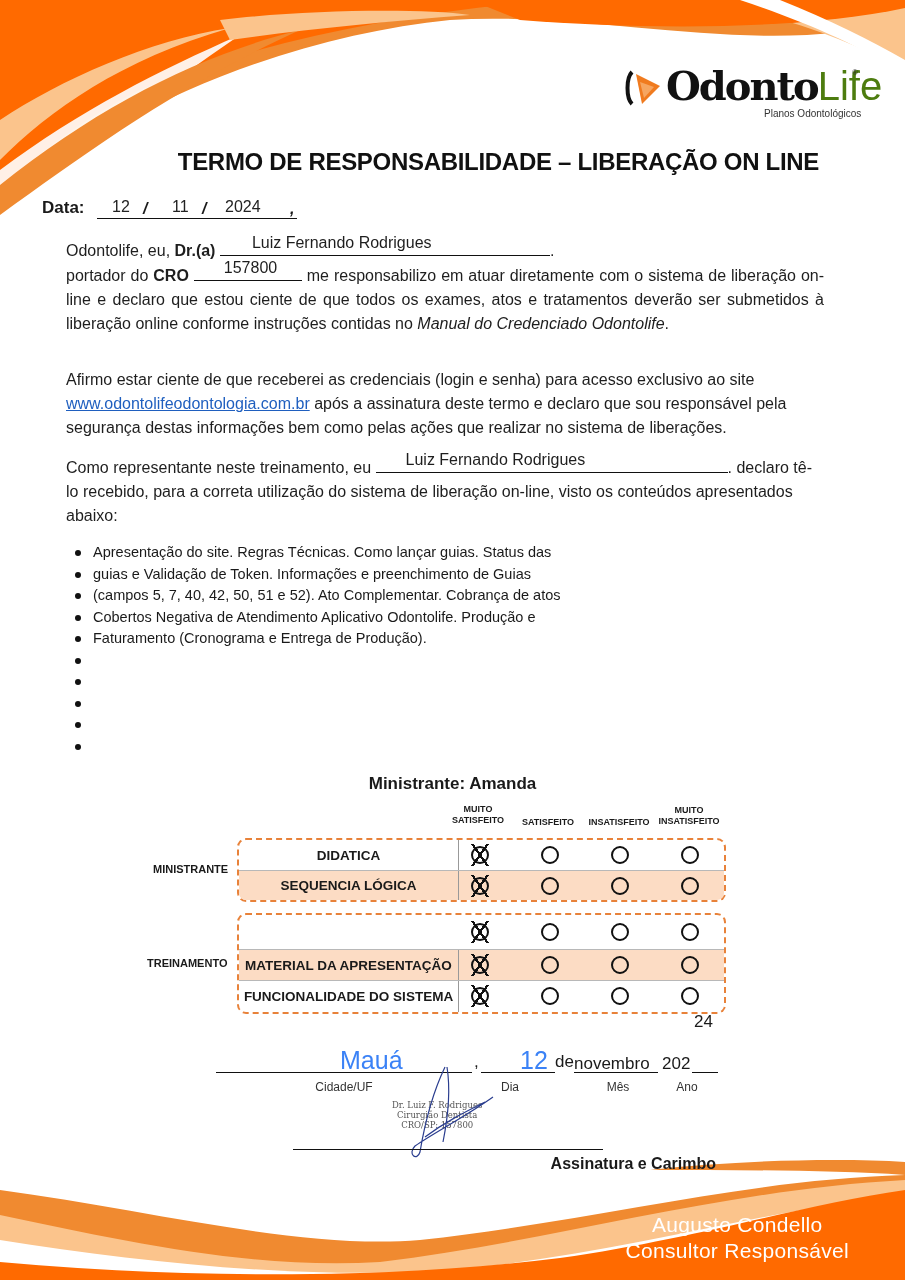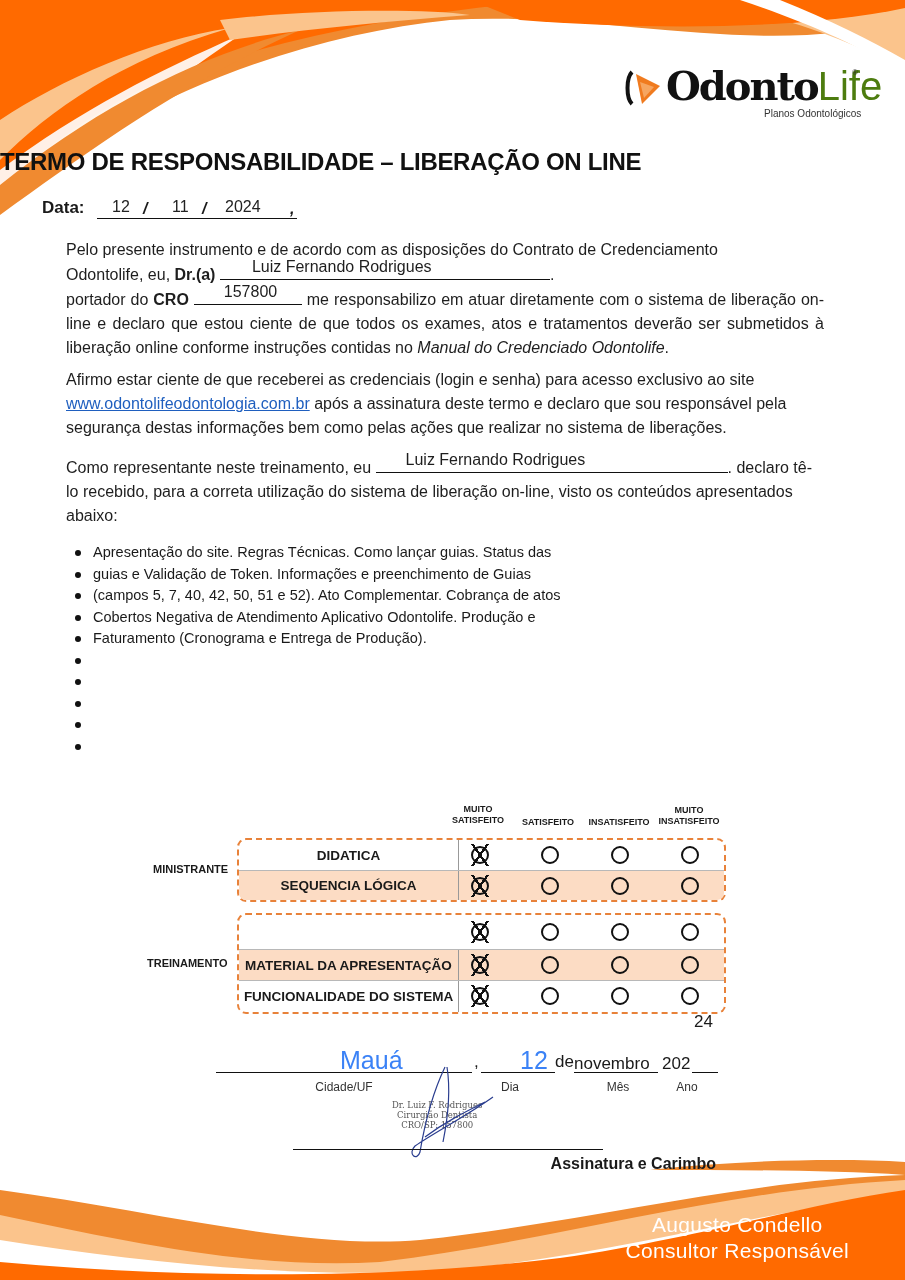--- a/index.html
+++ b/index.html
@@ -10,21 +10,21 @@
   .content { position: absolute; left: 0; top: 0; width: 905px; height: 1280px; z-index: 1; }
 
   
   .logo { position: absolute; left: 622px; top: 62px; width: 240px; height: 60px; }
   .logo-mark { position: absolute; left: 0; top: 6px; }
   .logo-word { position: absolute; left: 44px; top: 0; font-family: "DejaVu Serif", serif; font-size: 40px; font-weight: bold; letter-spacing: -2px; color: #111; line-height: 48px; }
   .logo-word .life { font-family: "Liberation Sans", sans-serif; font-weight: normal; color: #4d7c0f; letter-spacing: 0; }
   .logo-reg { position: absolute; left: 230px; top: 6px; font-size: 8px; color: #333; }
   .logo-sub { position: absolute; left: 142px; top: 46px; font-size: 10px; color: #333; white-space: nowrap; }
 
-  .title { position: absolute; left: 0; width: 819px; top: 148px; text-align: left; font-size: 24px; font-weight: bold; letter-spacing: -0.3px; color: #111; }
+  .title { position: absolute; left: 0; width: 819px; top: 148px; text-align: right; font-size: 24px; font-weight: bold; letter-spacing: -0.3px; color: #111; }
 
   .date-row { position: absolute; left: 42px; top: 198px; font-size: 17px; font-weight: bold; }
   .date-line { position: absolute; left: 97px; top: 218px; width: 200px; border-bottom: 1.5px solid #111; }
   .date-val { position: absolute; top: 198px; font-size: 16px; font-weight: normal; color: #222; }
   .date-sep { position: absolute; top: 200px; font-size: 16px; font-weight: bold; font-style: italic; }
 
   .para { position: absolute; left: 66px; width: 758px; font-size: 16px; line-height: 24px; color: #1e1e1e; }
   .justify { text-align: justify; }
   .fill-line { display: inline-block; border-bottom: 1.2px solid #111; position: relative; height: 18px; vertical-align: baseline; }
   .fill-val { position: absolute; top: -7px; left: 0; right: 0; text-align: left; white-space: nowrap; }
@@ -100,21 +100,20 @@
   <div class="date-row">Data:</div>
   <div class="date-line"></div>
   <span class="date-val" style="left:112px">12</span>
   <span class="date-sep" style="left:143px">/</span>
   <span class="date-val" style="left:172px">11</span>
   <span class="date-sep" style="left:202px">/</span>
   <span class="date-val" style="left:225px">2024</span>
   <span class="date-sep" style="left:290px">,</span>
 
   <div class="para" style="top:238px">
-    <div>Pelo presente instrumento e de acordo com as disposições do Contrato de Credenciamento</div>
     <div>
       <span>Odontolife, eu,</span>
       <b>Dr.(a)</b>
       <span class="fill-line" style="width:330px"><span class="fill-val" style="left:32px">Luiz Fernando Rodrigues</span></span><span>.</span>
     </div>
     <div class="justify">
       <span>portador do</span>
       <b>CRO</b>
       <span class="fill-line" style="width:108px"><span class="fill-val" style="left:30px">157800</span></span>
       <span>me responsabilizo em atuar diretamente com o sistema de liberação on-line e declaro que estou ciente de que todos os exames, atos e tratamentos deverão ser submetidos à liberação online conforme instruções contidas no</span>
@@ -140,20 +139,21 @@
     <li>(campos 5, 7, 40, 42, 50, 51 e 52). Ato Complementar. Cobrança de atos</li>
     <li>Cobertos Negativa de Atendimento Aplicativo Odontolife. Produção e</li>
     <li>Faturamento (Cronograma e Entrega de Produção).</li>
     <li></li>
     <li></li>
     <li></li>
     <li></li>
     <li></li>
   </ul>
 
+  <div class="ministrante-title">Ministrante: Amanda</div>
 
   <div class="col-head" style="left:438px;top:804px">
       <div>MUITO</div>
       <div>SATISFEITO</div>
     </div>
   <div class="col-head" style="left:508px;top:817px">SATISFEITO</div>
   <div class="col-head" style="left:579px;top:817px">INSATISFEITO</div>
   <div class="col-head" style="left:649px;top:805px">
       <div>MUITO</div>
       <div>INSATISFEITO</div>

